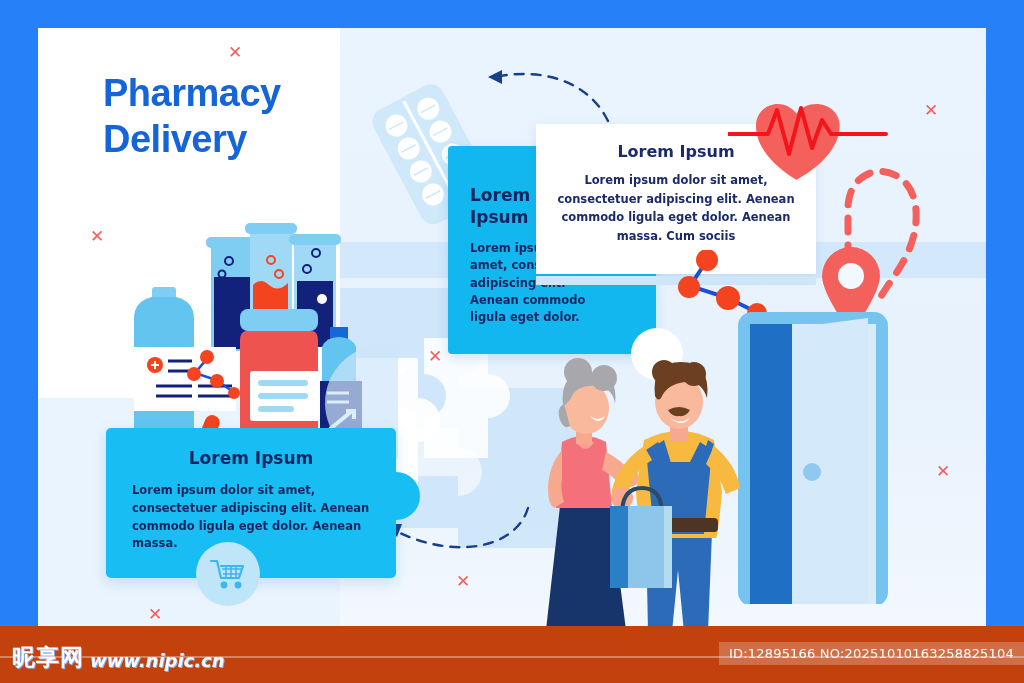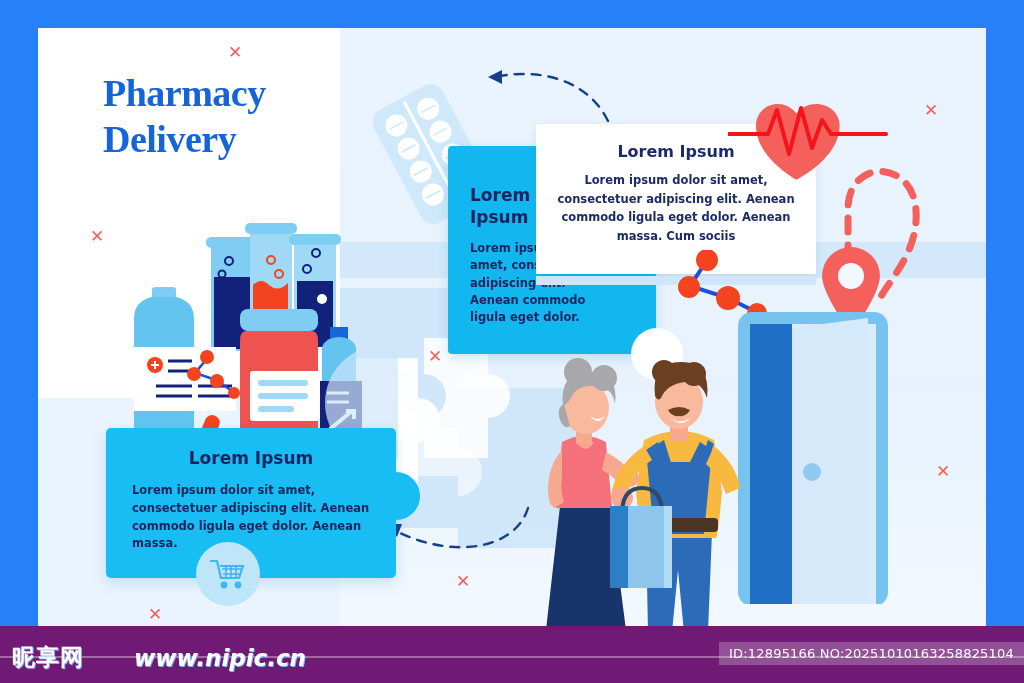--- a/index.html
+++ b/index.html
@@ -10,21 +10,21 @@
   
   .canvas{position:absolute;left:38px;top:28px;width:948px;height:598px;background:#ffffff;overflow:hidden;}
 
   
   .bg-blue-wash{position:absolute;left:300px;top:0;width:648px;height:598px;
       background:linear-gradient(180deg,#eaf4fe 0%,#e7f2fd 60%,#f2f8fe 100%);}
   .bg-band{position:absolute;left:300px;top:214px;width:648px;height:36px;background:#cfe6fa;opacity:.85;}
 
   
   .title{position:absolute;left:65px;top:42px;width:330px;color:#1565d8;
-      font-family:Liberation Serif, serif;font-weight:bold;font-size:38px;line-height:1.22;
+      font-family:Liberation Sans, sans-serif;font-weight:bold;font-size:38px;line-height:1.22;
       letter-spacing:-0.5px;}
   .title .l2{display:block;}
 
   
   .card-white{position:absolute;left:498px;top:96px;width:280px;height:150px;background:#ffffff;
       box-shadow:0 3px 10px rgba(30,80,160,.10);}
   .card-white h3{margin:0;padding:18px 0 10px 0;text-align:center;color:#1b2a6b;
       font-family:"DejaVu Sans",sans-serif;font-size:16px;font-weight:bold;}
   .card-white p{margin:0;padding:0 14px;text-align:center;color:#1b2a6b;
       font-family:"DejaVu Sans",sans-serif;font-size:11.5px;line-height:1.62;font-weight:bold;}
@@ -51,26 +51,26 @@
   .puzzle-big h3{margin:0;padding:20px 0 0 0;text-align:center;color:#16245f;
       font-family:"DejaVu Sans",sans-serif;font-size:17px;font-weight:bold;}
   .puzzle-big p{margin:0;padding:14px 0 0 26px;width:250px;color:#16245f;
       font-family:"DejaVu Sans",sans-serif;font-size:11.5px;line-height:1.55;font-weight:bold;}
 
   
   .cart-badge{position:absolute;left:158px;top:514px;width:64px;height:64px;border-radius:50%;
       background:#bfe5f8;display:flex;align-items:center;justify-content:center;}
 
   
-  .footer{position:absolute;left:0;bottom:0;width:1024px;height:57px;background:#701a75;}
+  .footer{position:absolute;left:0;bottom:0;width:1024px;height:57px;background:#c2410c;}
   .wm-left{position:absolute;left:12px;bottom:10px;display:flex;align-items:flex-end;gap:6px;}
   .wm-cn{font-family:"DejaVu Sans",sans-serif;font-size:23px;font-weight:bold;color:#ffffff;
       -webkit-text-stroke:0px;text-shadow:1px 1px 0 #7fb2f7;letter-spacing:1px;}
-  .wm-url{font-family:"DejaVu Sans",sans-serif;font-size:23px;font-style:italic;font-weight:bold;
-      color:#ffffff;text-shadow:1px 1px 0 #7fb2f7;padding-bottom:2px;margin-left:44px;}
+  .wm-url{font-family:"DejaVu Sans",sans-serif;font-size:18px;font-style:italic;font-weight:bold;
+      color:#ffffff;text-shadow:1px 1px 0 #7fb2f7;padding-bottom:2px;}
   .wm-line{position:absolute;left:0;bottom:25px;width:1024px;height:2px;background:rgba(255,255,255,.35);}
   .wm-id{position:absolute;right:0px;bottom:18px;background:rgba(255,255,255,.24);
       padding:4px 10px;color:#ffffff;font-family:"DejaVu Sans",sans-serif;font-size:13px;letter-spacing:.2px;margin-left:40px;}
 
   .xmark{position:absolute;color:#f4615c;font-family:"DejaVu Sans",sans-serif;font-weight:bold;
       font-size:17px;line-height:1;}
 </style>
 </head>
 <body>
 

